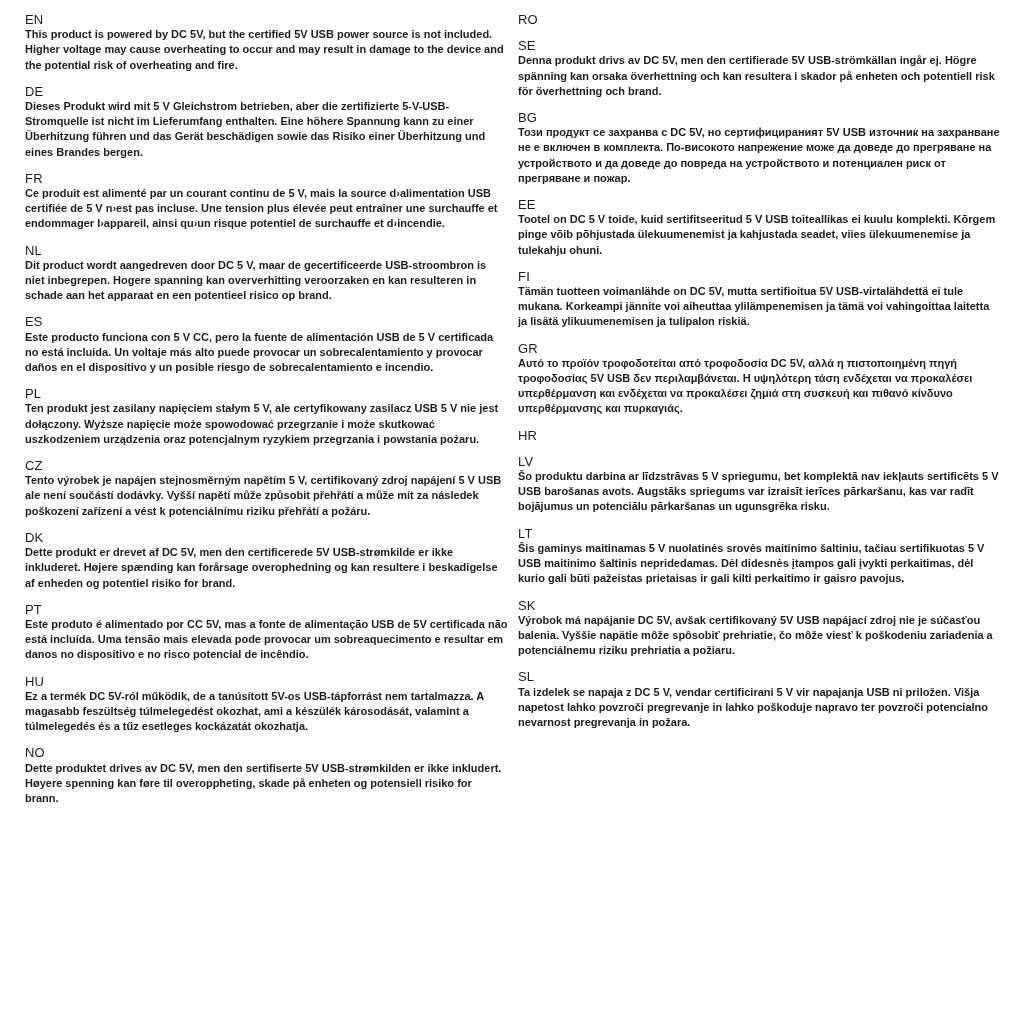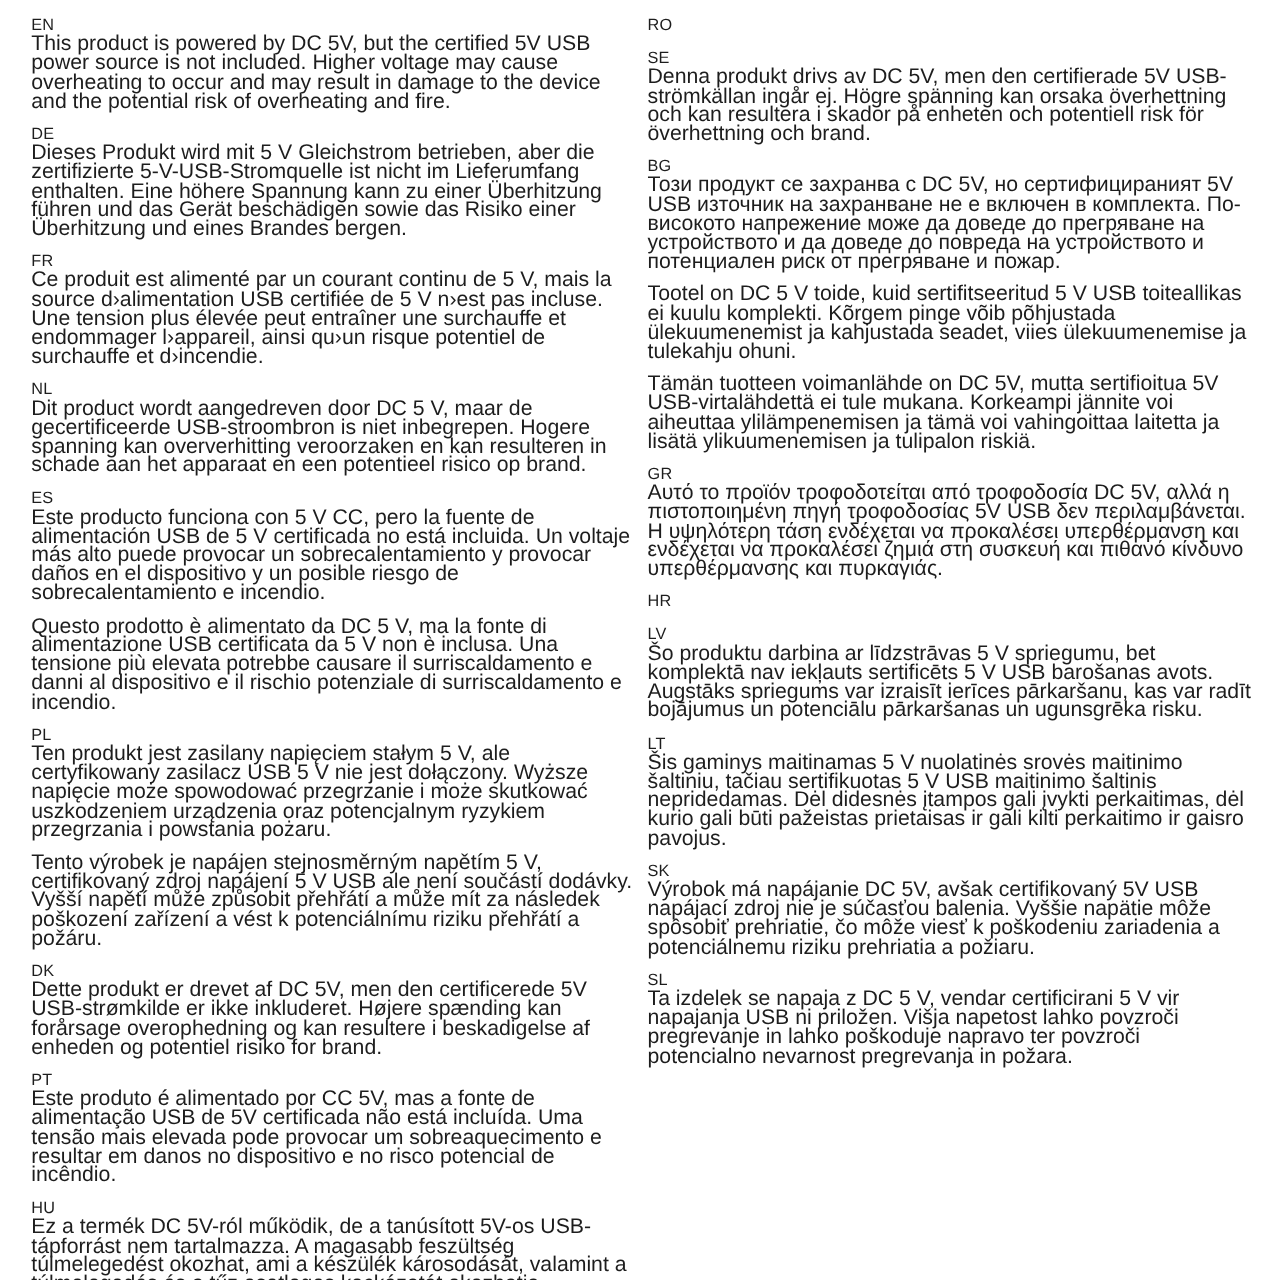--- a/index.html
+++ b/index.html
@@ -26,23 +26,23 @@
   .section {
     margin-bottom: 11px;
   }
   .lang-code {
     font-size: 13px;
     line-height: 15.2px;
     font-weight: 400;
     letter-spacing: 0.2px;
   }
   .lang-text {
-    font-size: 17px;
+    font-size: 11px;
     line-height: 15.2px;
-    font-weight: 400;
+    font-weight: 700;
     margin: 0;
   }
 </style>
 </head>
 <body>
 
 <div class="page">
 
   <div class="col">
     <div class="section">
@@ -59,27 +59,27 @@
     </div>
     <div class="section">
       <div class="lang-code">NL</div>
       <p class="lang-text">Dit product wordt aangedreven door DC 5 V, maar de gecertificeerde USB-stroombron is niet inbegrepen. Hogere spanning kan oververhitting veroorzaken en kan resulteren in schade aan het apparaat en een potentieel risico op brand.</p>
     </div>
     <div class="section">
       <div class="lang-code">ES</div>
       <p class="lang-text">Este producto funciona con 5 V CC, pero la fuente de alimentación USB de 5 V certificada no está incluida. Un voltaje más alto puede provocar un sobrecalentamiento y provocar daños en el dispositivo y un posible riesgo de sobrecalentamiento e incendio.</p>
     </div>
     <div class="section">
-      <p class="lang-text">Questo prodotto è alimentato da DC 5 V, ma la fonte di alimentazione USB certificata da 5 V non è inclusa. Una tensione più elevata potrebbe causare il surriscaldamento e danni al dispositivo e il rischio potenziale di surriscaldamento e incendio.</p>
     </div>
     <div class="section">
       <div class="lang-code">PL</div>
       <p class="lang-text">Ten produkt jest zasilany napięciem stałym 5 V, ale certyfikowany zasilacz USB 5 V nie jest dołączony. Wyższe napięcie może spowodować przegrzanie i może skutkować uszkodzeniem urządzenia oraz potencjalnym ryzykiem przegrzania i powstania pożaru.</p>
     </div>
     <div class="section">
+      <div class="lang-code">CZ</div>
       <p class="lang-text">Tento výrobek je napájen stejnosměrným napětím 5 V, certifikovaný zdroj napájení 5 V USB ale není součástí dodávky. Vyšší napětí může způsobit přehřátí a může mít za následek poškození zařízení a vést k potenciálnímu riziku přehřátí a požáru.</p>
     </div>
     <div class="section">
       <div class="lang-code">DK</div>
       <p class="lang-text">Dette produkt er drevet af DC 5V, men den certificerede 5V USB-strømkilde er ikke inkluderet. Højere spænding kan forårsage overophedning og kan resultere i beskadigelse af enheden og potentiel risiko for brand.</p>
     </div>
     <div class="section">
       <div class="lang-code">PT</div>
       <p class="lang-text">Este produto é alimentado por CC 5V, mas a fonte de alimentação USB de 5V certificada não está incluída. Uma tensão mais elevada pode provocar um sobreaquecimento e resultar em danos no dispositivo e no risco potencial de incêndio.</p>
     </div>
@@ -99,23 +99,25 @@
     </div>
     <div class="section">
       <div class="lang-code">SE</div>
       <p class="lang-text">Denna produkt drivs av DC 5V, men den certifierade 5V USB-strömkällan ingår ej. Högre spänning kan orsaka överhettning och kan resultera i skador på enheten och potentiell risk för överhettning och brand.</p>
     </div>
     <div class="section">
       <div class="lang-code">BG</div>
       <p class="lang-text">Този продукт се захранва с DC 5V, но сертифицираният 5V USB източник на захранване не е включен в комплекта. По-високото напрежение може да доведе до прегряване на устройството и да доведе до повреда на устройството и потенциален риск от прегряване и пожар.</p>
     </div>
     <div class="section">
+      <div class="lang-code">EE</div>
       <p class="lang-text">Tootel on DC 5 V toide, kuid sertifitseeritud 5 V USB toiteallikas ei kuulu komplekti. Kõrgem pinge võib põhjustada ülekuumenemist ja kahjustada seadet, viies ülekuumenemise ja tulekahju ohuni.</p>
     </div>
     <div class="section">
+      <div class="lang-code">FI</div>
       <p class="lang-text">Tämän tuotteen voimanlähde on DC 5V, mutta sertifioitua 5V USB-virtalähdettä ei tule mukana. Korkeampi jännite voi aiheuttaa ylilämpenemisen ja tämä voi vahingoittaa laitetta ja lisätä ylikuumenemisen ja tulipalon riskiä.</p>
     </div>
     <div class="section">
       <div class="lang-code">GR</div>
       <p class="lang-text">Αυτό το προϊόν τροφοδοτείται από τροφοδοσία DC 5V, αλλά η πιστοποιημένη πηγή τροφοδοσίας 5V USB δεν περιλαμβάνεται. Η υψηλότερη τάση ενδέχεται να προκαλέσει υπερθέρμανση και ενδέχεται να προκαλέσει ζημιά στη συσκευή και πιθανό κίνδυνο υπερθέρμανσης και πυρκαγιάς.</p>
     </div>
     <div class="section">
       <div class="lang-code">HR</div>
     </div>
     <div class="section">

